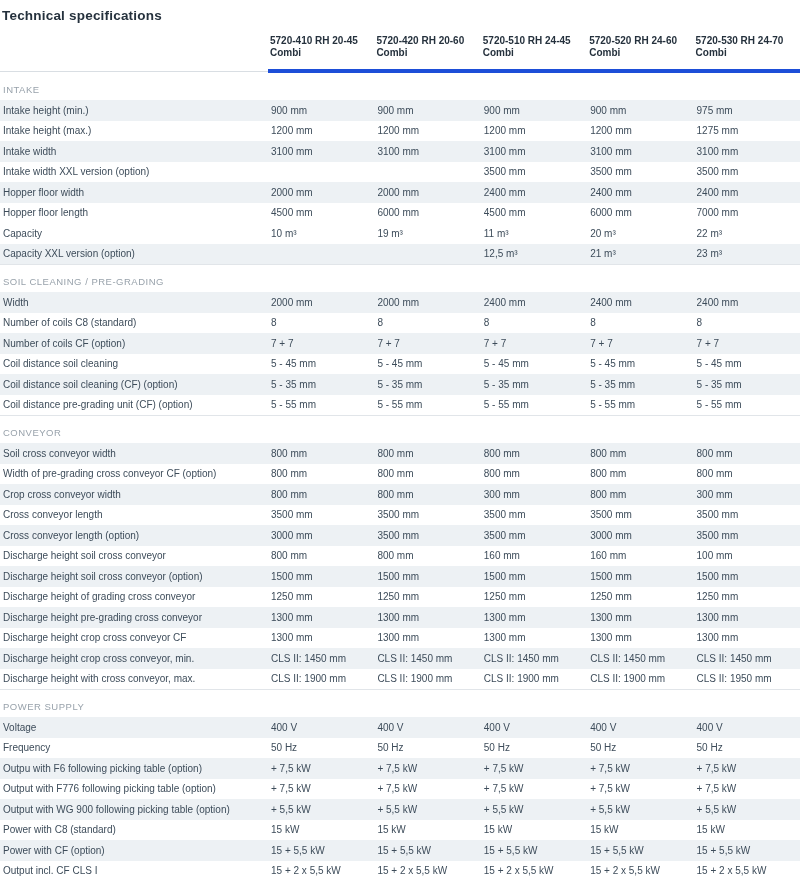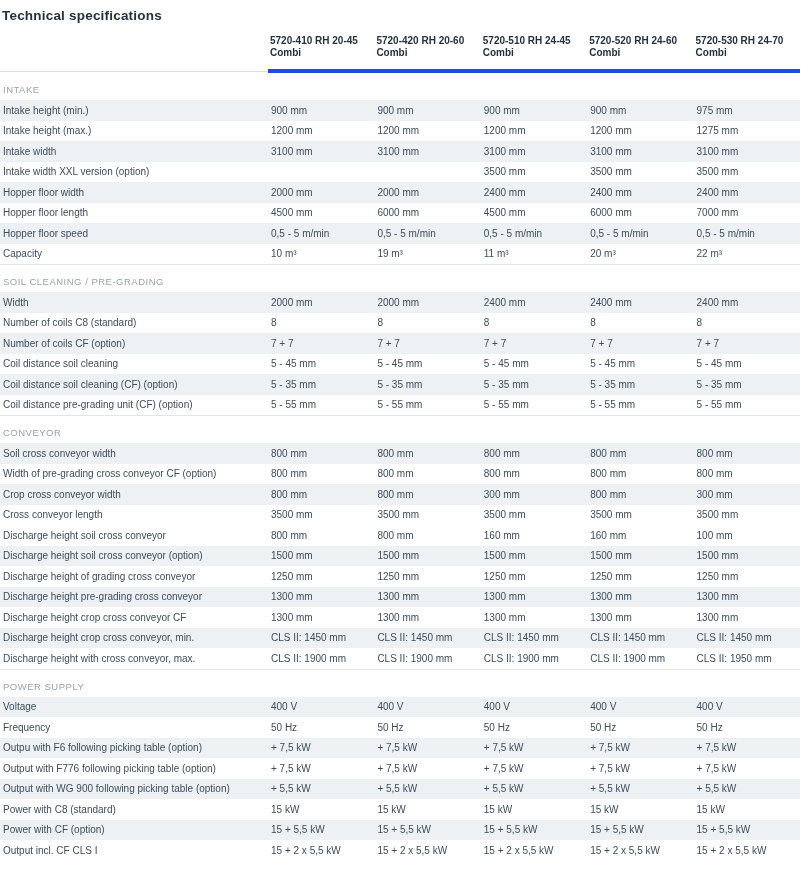--- a/index.html
+++ b/index.html
@@ -131,36 +131,36 @@
           <td class="value-cell">2400 mm</td>
         </tr>
         <tr class="data-row">
           <td class="label-cell">Hopper floor length</td>
           <td class="value-cell">4500 mm</td>
           <td class="value-cell">6000 mm</td>
           <td class="value-cell">4500 mm</td>
           <td class="value-cell">6000 mm</td>
           <td class="value-cell">7000 mm</td>
         </tr>
-        <tr class="data-row shaded">
-          <td class="label-cell">Hopper floor speed</td>
-          <td class="value-cell">0,5 - 5 m/min</td>
-          <td class="value-cell">0,5 - 5 m/min</td>
-          <td class="value-cell">0,5 - 5 m/min</td>
-          <td class="value-cell">0,5 - 5 m/min</td>
-          <td class="value-cell">0,5 - 5 m/min</td>
-        </tr>
         <tr class="data-row">
           <td class="label-cell">Capacity</td>
           <td class="value-cell">10 m³</td>
           <td class="value-cell">19 m³</td>
           <td class="value-cell">11 m³</td>
           <td class="value-cell">20 m³</td>
           <td class="value-cell">22 m³</td>
         </tr>
+        <tr class="data-row shaded">
+          <td class="label-cell">Capacity XXL version (option)</td>
+          <td class="value-cell"></td>
+          <td class="value-cell"></td>
+          <td class="value-cell">12,5 m³</td>
+          <td class="value-cell">21 m³</td>
+          <td class="value-cell">23 m³</td>
+        </tr>
         <tr class="section-row">
           <td colspan="6">SOIL CLEANING / PRE-GRADING</td>
         </tr>
         <tr class="data-row shaded">
           <td class="label-cell">Width</td>
           <td class="value-cell">2000 mm</td>
           <td class="value-cell">2000 mm</td>
           <td class="value-cell">2400 mm</td>
           <td class="value-cell">2400 mm</td>
           <td class="value-cell">2400 mm</td>
@@ -231,20 +231,28 @@
           <td class="value-cell">300 mm</td>
           <td class="value-cell">800 mm</td>
           <td class="value-cell">300 mm</td>
         </tr>
         <tr class="data-row">
           <td class="label-cell">Cross conveyor length</td>
           <td class="value-cell">3500 mm</td>
           <td class="value-cell">3500 mm</td>
           <td class="value-cell">3500 mm</td>
           <td class="value-cell">3500 mm</td>
+          <td class="value-cell">3500 mm</td>
+        </tr>
+        <tr class="data-row shaded">
+          <td class="label-cell">Cross conveyor length (option)</td>
+          <td class="value-cell">3000 mm</td>
+          <td class="value-cell">3500 mm</td>
+          <td class="value-cell">3500 mm</td>
+          <td class="value-cell">3000 mm</td>
           <td class="value-cell">3500 mm</td>
         </tr>
         <tr class="data-row">
           <td class="label-cell">Discharge height soil cross conveyor</td>
           <td class="value-cell">800 mm</td>
           <td class="value-cell">800 mm</td>
           <td class="value-cell">160 mm</td>
           <td class="value-cell">160 mm</td>
           <td class="value-cell">100 mm</td>
         </tr>

